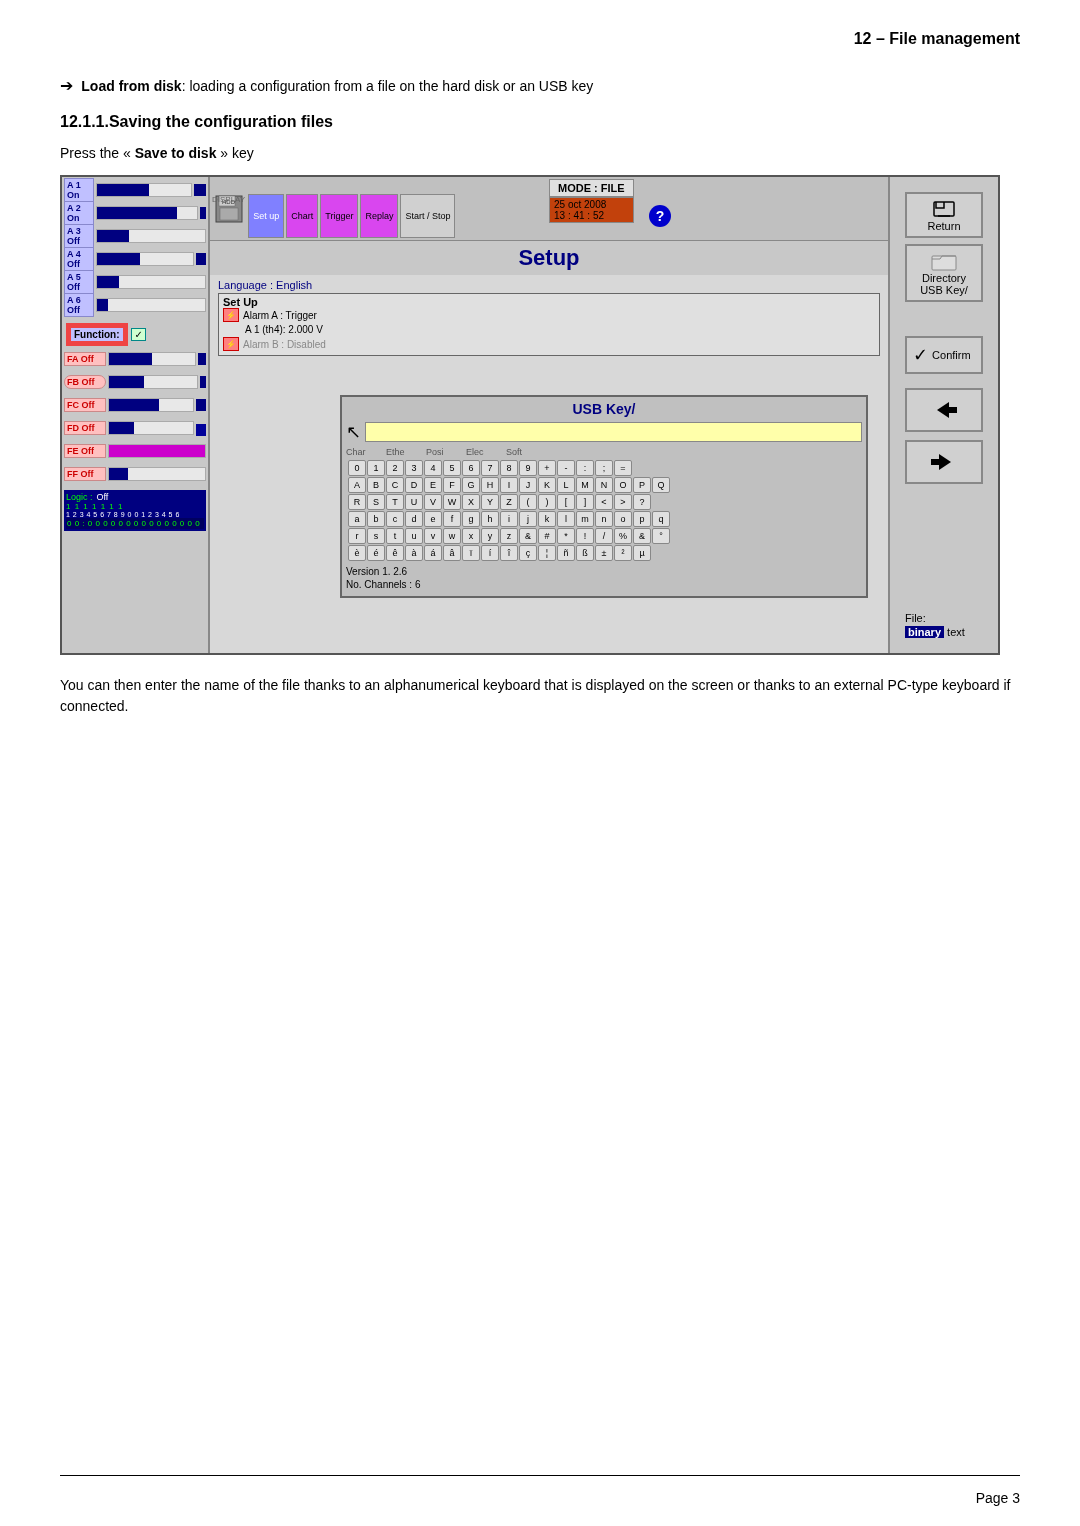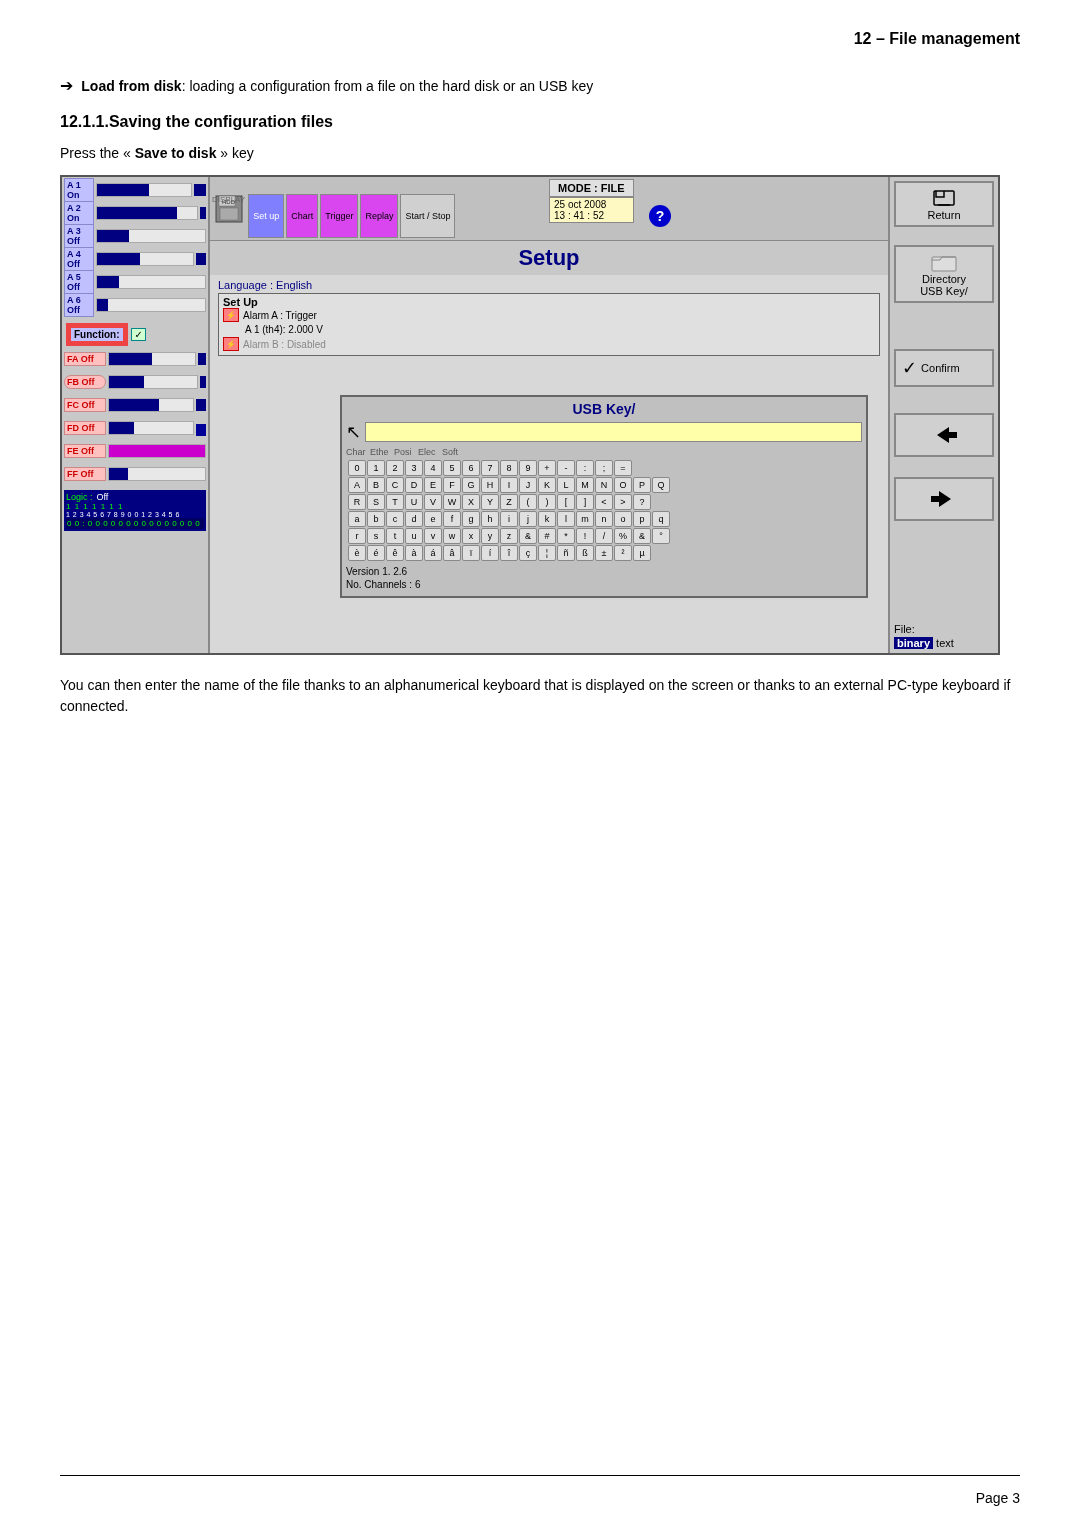--- a/index.html
+++ b/index.html
@@ -332,22 +332,22 @@
       margin: 2px 0;
     }
 
     
     .right-panel {
       width: 110px;
       background: #c8c8c8;
       border-left: 2px solid #888;
       display: flex;
       flex-direction: column;
-      padding: 4px;
-      gap: 16px;
+      padding: 15px;
+      gap: 4px;
     }
 
     .right-btn {
       background: #d0d0d0;
       border: 2px solid #888;
       padding: 4px 6px;
       font-size: 11px;
       text-align: center;
       cursor: pointer;
       display: flex;
@@ -588,21 +588,21 @@
             <rect x="6" y="14" width="18" height="12" fill="#aaa" stroke="#666" stroke-width="0.5"></rect>
             <text x="8" y="10" font-size="6" fill="#333">HDD</text>
           </svg>
         </div>
 
         <div style="position:absolute;left:50%;top:2px;">
           <div style="background:#e0e0e0;border:1px solid #888;padding:2px 8px;font-size:11px;font-weight:bold;">
             <span>MODE :</span>
             <span>FILE</span>
           </div>
-          <div style="background:#fef9c3;border:1px solid #888;padding:1px 4px;font-size:10px;">
+          <div style="background:#c2410c;border:1px solid #888;padding:1px 4px;font-size:10px;">
             <div>25 oct 2008</div>
             <div>13 : 41 : 52</div>
           </div>
         </div>
 
         <div style="position:absolute;left:calc(50% + 100px);top:28px;">
           <span class="q-mark">?</span>
         </div>
 
         <div style="position:absolute;bottom:2px;left:0;display:flex;flex-direction:column;gap:1px;">
@@ -639,21 +639,21 @@
         </div>
 
         <div class="usb-dialog">
           <div class="usb-title">USB  Key/</div>
 
           <div class="usb-input-row">
             <span class="usb-cursor-icon">↖</span>
             <div class="usb-input-field" style="background:#ffffaa;"></div>
           </div>
 
-          <div style="display:flex;gap:0;font-size:9px;color:#555;margin-bottom:1px;">
+          <div style="display:flex;gap:16px;font-size:9px;color:#555;margin-bottom:1px;">
             <span style="width:24px;">Char</span>
             <span style="width:24px;">Ethe</span>
             <span style="width:24px;">Posi</span>
             <span style="width:24px;">Elec</span>
             <span style="width:24px;">Soft</span>
           </div>
 
           <div class="keyboard-area">
 
             <div class="keyboard-row">

